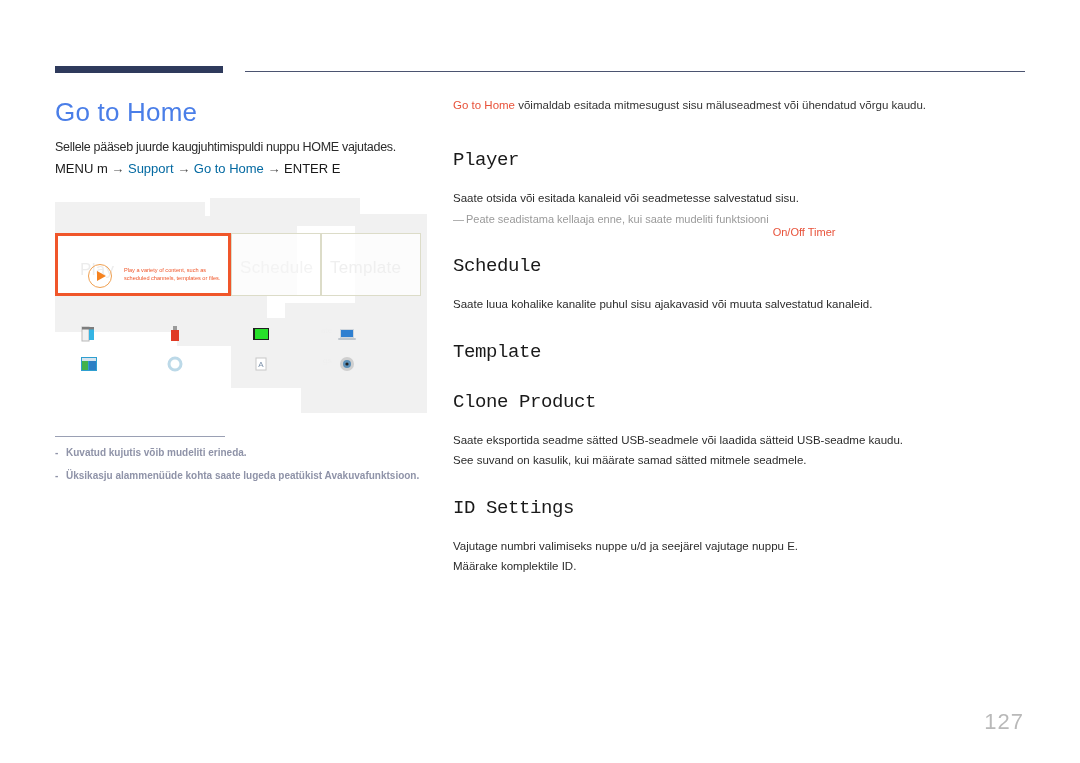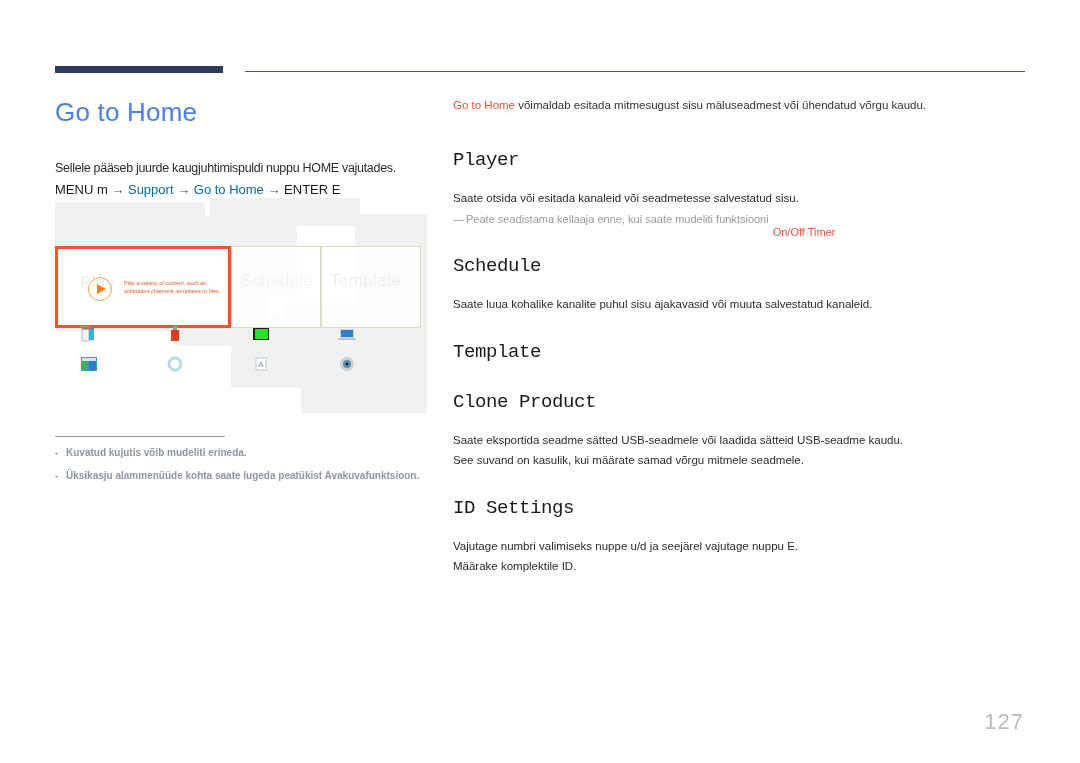--- a/index.html
+++ b/index.html
@@ -65,21 +65,21 @@
     font-size: 26px;
     font-weight: normal;
     color: #4a7ee8;
     letter-spacing: 0.2px;
     margin: 0;
     padding: 0;
     line-height: 32px;
   }
 
   .intro-block {
-    margin-top: 30px;
+    margin-top: 9px;
   }
   .intro-line {
     font-size: 12.5px;
     line-height: 21px;
     color: #2b2b2b;
     white-space: nowrap;
   }
   .menu-path {
     font-size: 13px;
     line-height: 22px;
@@ -121,22 +121,22 @@
 
   .card-row {
     position: absolute;
     left: 0px;
     top: 32px;
     width: 366px;
     height: 82px;
   }
   .card {
     position: absolute;
-    top: 16px;
-    height: 82px;
+    top: 3px;
+    height: 63px;
     box-sizing: border-box;
     background: #ffffff;
   }
   .card.c1 {
     left: 0px;
     width: 176px;
     border: 3px solid #f0562a;
     background: #ffffff;
   }
   .card.c2 {
@@ -431,21 +431,21 @@
       <p class="body-line">Saate luua kohalike kanalite puhul sisu ajakavasid või muuta salvestatud kanaleid.</p>
     </div>
 
     <div class="sec-block">
       <h2 class="section">Template</h2>
     </div>
 
     <div class="sec-block">
       <h2 class="section">Clone Product</h2>
       <p class="body-line">Saate eksportida seadme sätted USB-seadmele või laadida sätteid USB-seadme kaudu.</p>
-      <p class="body-line">See suvand on kasulik, kui määrate samad võrgu mitmele seadmele.</p>
+      <p class="body-line">See suvand on kasulik, kui määrate samad sätted mitmele seadmele.</p>
     </div>
 
     <div class="sec-block">
       <h2 class="section">ID Settings</h2>
       <p class="body-line">Vajutage numbri valimiseks nuppe u/d ja seejärel vajutage nuppu E.</p>
       <p class="body-line">Määrake komplektile ID.</p>
     </div>
   </div>
 
   <div class="page-number">127</div>

